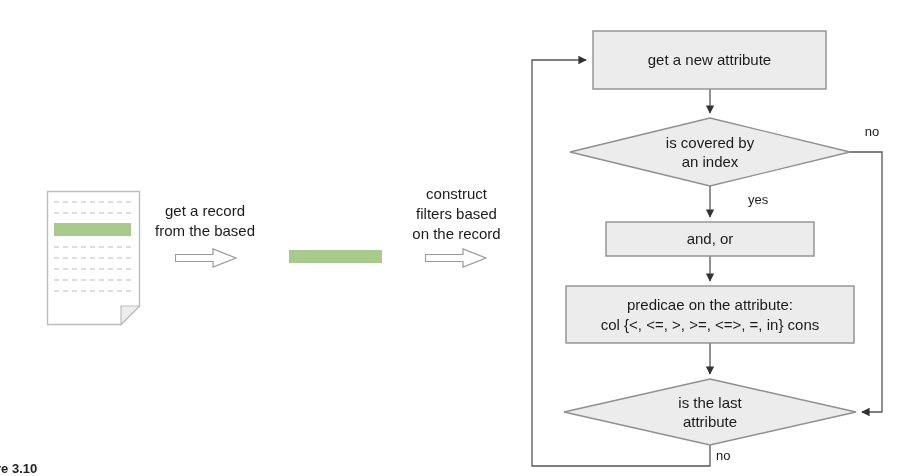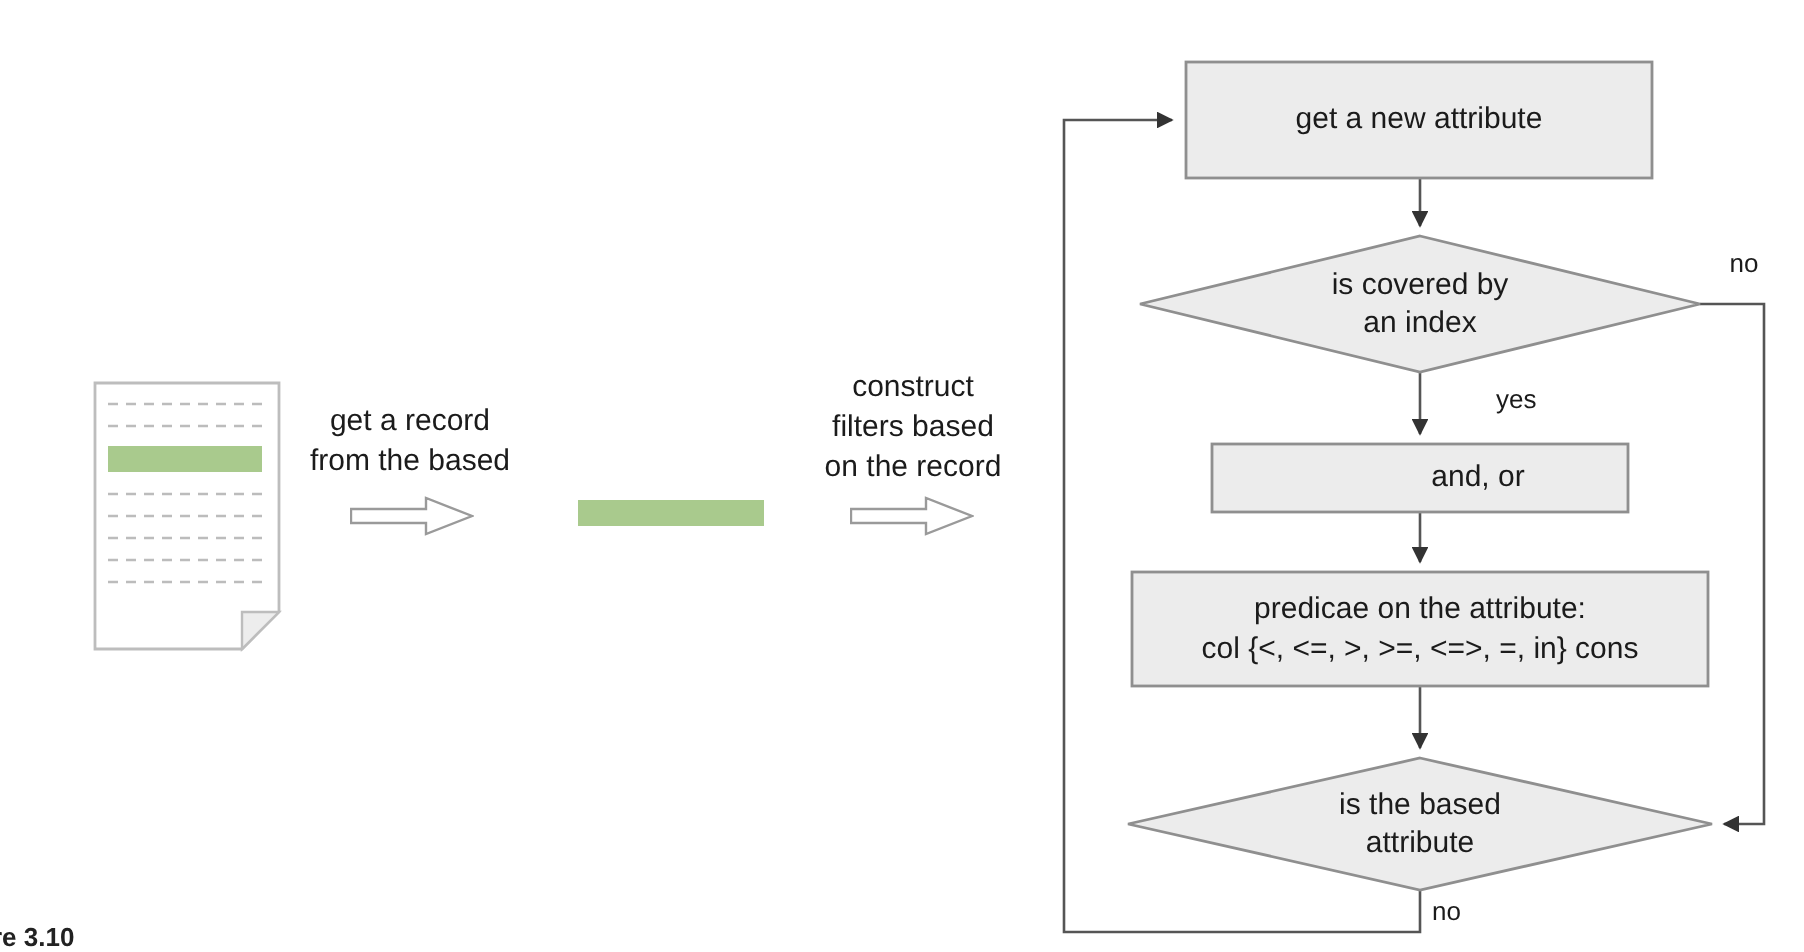--- a/index.html
+++ b/index.html
@@ -76,22 +76,22 @@
 from the based</div>
   <div class="lbl left-text" style="left:404px;top:186px;width:105px;height:56px;">construct
 filters based
 on the record</div>
 
   <div class="lbl box-text" style="left:593px;top:31px;width:233px;height:58px;">get a new attribute</div>
   <div class="lbl box-text" style="left:610px;top:121px;width:200px;height:62px;">is covered by
 an index</div>
   <div class="lbl small-text" style="left:852px;top:123px;width:40px;height:18px;">no</div>
   <div class="lbl small-text" style="left:748px;top:191px;width:40px;height:18px;justify-content:flex-start;">yes</div>
-  <div class="lbl box-text" style="left:606px;top:222px;width:208px;height:34px;margin-left:29px;">and, or</div>
+  <div class="lbl box-text" style="left:606px;top:222px;width:208px;height:34px;">and, or</div>
   <div class="lbl box-text" style="left:566px;top:286px;width:288px;height:57px;">predicae on the attribute:
 col {&lt;, &lt;=, &gt;, &gt;=, &lt;=&gt;, =, in} cons</div>
-  <div class="lbl box-text" style="left:615px;top:382px;width:190px;height:60px;">is the based
+  <div class="lbl box-text" style="left:615px;top:382px;width:190px;height:60px;">is the last
 attribute</div>
   <div class="lbl small-text" style="left:716px;top:447px;width:40px;height:18px;justify-content:flex-start;">no</div>
 
   <div class="caption">re 3.10</div>
 
 </div>
 
 </body></html>

